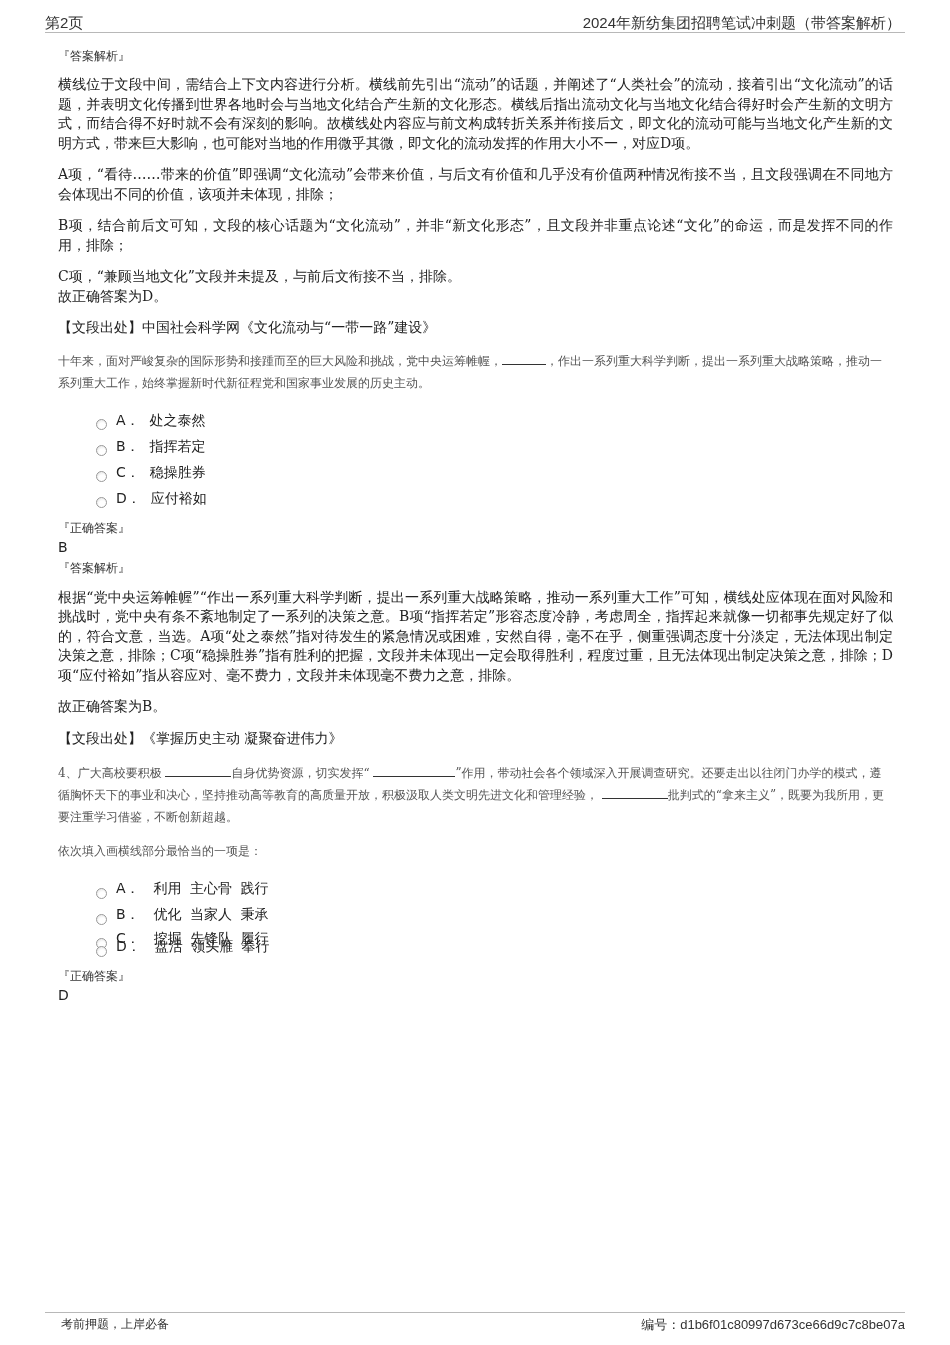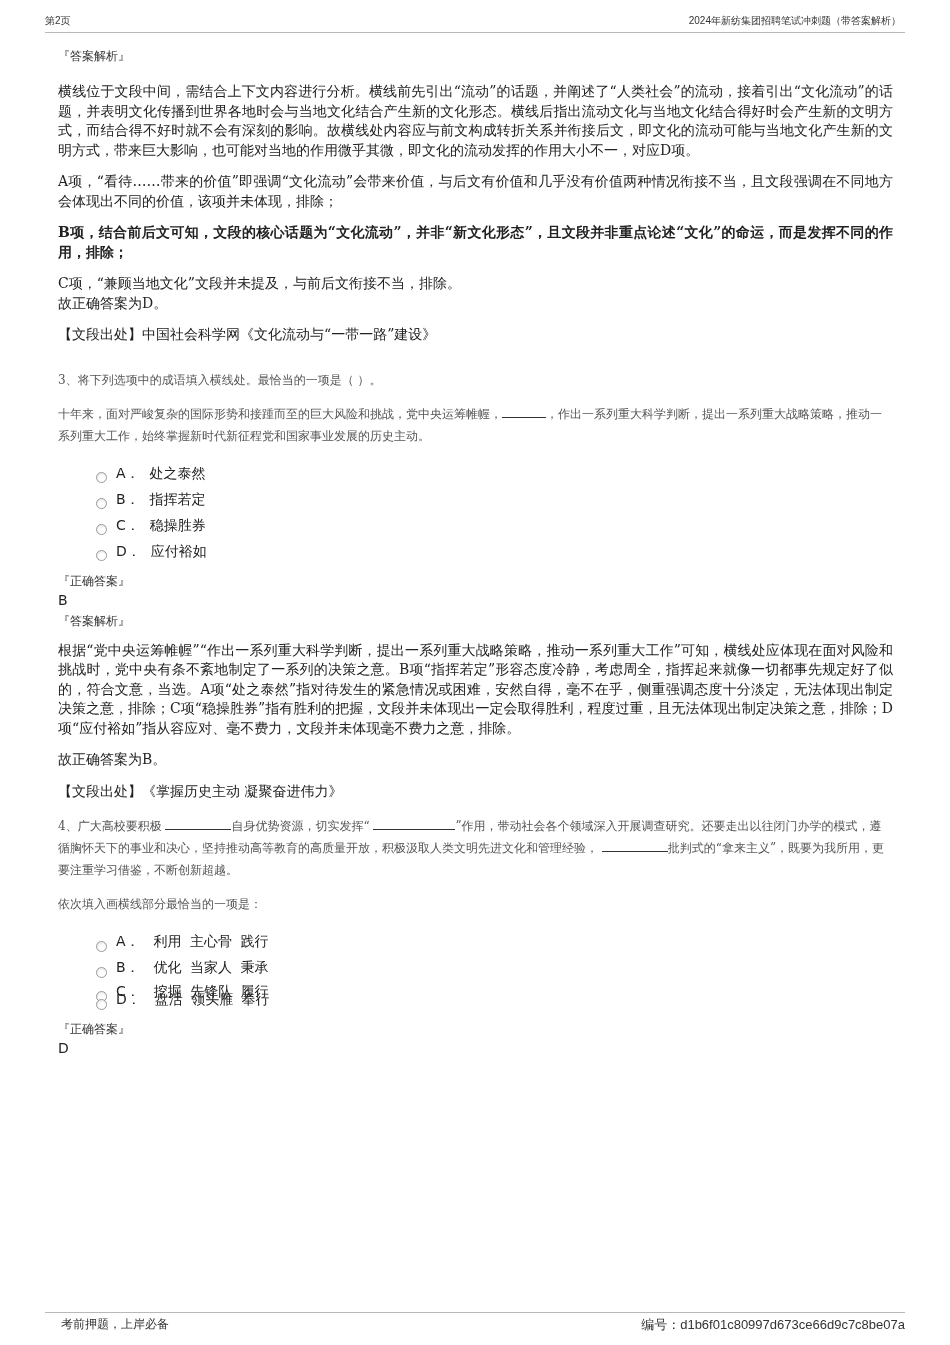--- a/index.html
+++ b/index.html
@@ -4,21 +4,21 @@
   <style>
     html, body { margin: 0; padding: 0; background: #ffffff; }
     body {
       width: 950px; height: 1345px; position: relative; overflow: hidden;
       font-family: "DejaVu Sans", "Liberation Sans", sans-serif;
       color: #222;
     }
     .header {
       position: absolute; left: 45px; right: 45px; top: 12px;
       height: 20px; border-bottom: 1px solid #b8b8b8;
-      font-family: "Liberation Sans", sans-serif; font-size: 10px; color: #333;
+      font-family: "Liberation Sans", sans-serif; font-size: 15px; color: #333;
     }
     .header .left { position: absolute; left: 0; top: 2px; }
     .header .right { position: absolute; right: 4px; top: 2px; }
     .footer {
       position: absolute; left: 45px; right: 45px; top: 1312px;
       border-top: 1px solid #b8b8b8; height: 20px;
       font-family: "Liberation Sans", sans-serif; font-size: 12px; color: #333;
     }
     .footer .left { position: absolute; left: 16px; top: 3px; }
     .footer .right { position: absolute; right: 0; top: 3px; font-size: 13px; }
@@ -48,28 +48,27 @@
 <body>
 
 <div class="header">
   <span class="left">第2页</span>
   <span class="right">2024年新纺集团招聘笔试冲刺题（带答案解析）</span>
 </div>
 
 <div class="content">
 
   <div class="label" style="margin-top:0;">『答案解析』</div>
-  <p class="para" style="margin-top:16px;">横线位于文段中间，需结合上下文内容进行分析。横线前先引出“流动”的话题，并阐述了“人类社会”的流动，接着引出“文化流动”的话题，并表明文化传播到世界各地时会与当地文化结合产生新的文化形态。横线后指出流动文化与当地文化结合得好时会产生新的文明方式，而结合得不好时就不会有深刻的影响。故横线处内容应与前文构成转折关系并衔接后文，即文化的流动可能与当地文化产生新的文明方式，带来巨大影响，也可能对当地的作用微乎其微，即文化的流动发挥的作用大小不一，对应D项。</p>
+  <p class="para" style="margin-top:9px;">横线位于文段中间，需结合上下文内容进行分析。横线前先引出“流动”的话题，并阐述了“人类社会”的流动，接着引出“文化流动”的话题，并表明文化传播到世界各地时会与当地文化结合产生新的文化形态。横线后指出流动文化与当地文化结合得好时会产生新的文明方式，而结合得不好时就不会有深刻的影响。故横线处内容应与前文构成转折关系并衔接后文，即文化的流动可能与当地文化产生新的文明方式，带来巨大影响，也可能对当地的作用微乎其微，即文化的流动发挥的作用大小不一，对应D项。</p>
   <p class="para" style="margin-top:12px;">A项，“看待……带来的价值”即强调“文化流动”会带来价值，与后文有价值和几乎没有价值两种情况衔接不当，且文段强调在不同地方会体现出不同的价值，该项并未体现，排除；</p>
-  <p class="para" style="margin-top:12px;font-weight:bold;">B项，结合前后文可知，文段的核心话题为“文化流动”，并非“新文化形态”，且文段并非重点论述“文化”的命运，而是发挥不同的作用，排除；</p>
+  <p class="para" style="margin-top:12px;">B项，结合前后文可知，文段的核心话题为“文化流动”，并非“新文化形态”，且文段并非重点论述“文化”的命运，而是发挥不同的作用，排除；</p>
   <p class="para" style="margin-top:12px;">C项，“兼顾当地文化”文段并未提及，与前后文衔接不当，排除。</p>
   <p class="para" style="margin-top:0;">故正确答案为D。</p>
   <p class="para" style="margin-top:12px;">【文段出处】中国社会科学网《文化流动与“一带一路”建设》</p>
 
-  <p class="q-stem" style="margin-top:24px;">3、将下列选项中的成语填入横线处。最恰当的一项是（ ）。</p>
   <p class="q-stem" style="margin-top:12px;"><span>十年来，面对严峻复杂的国际形势和接踵而至的巨大风险和挑战，党中央运筹帷幄，</span><span class="blank" style="width:44px;"></span><span>，作出一系列重大科学判断，提出一系列重大战略策略，推动一系列重大工作，始终掌握新时代新征程党和国家事业发展的历史主动。</span></p>
 
   <div class="opts" style="margin-top:14px;">
     <div class="opt">
       <span class="radio"></span>
       <span class="letter">A．</span>
       <span class="text">处之泰然</span>
     </div>
     <div class="opt">
       <span class="radio"></span>

